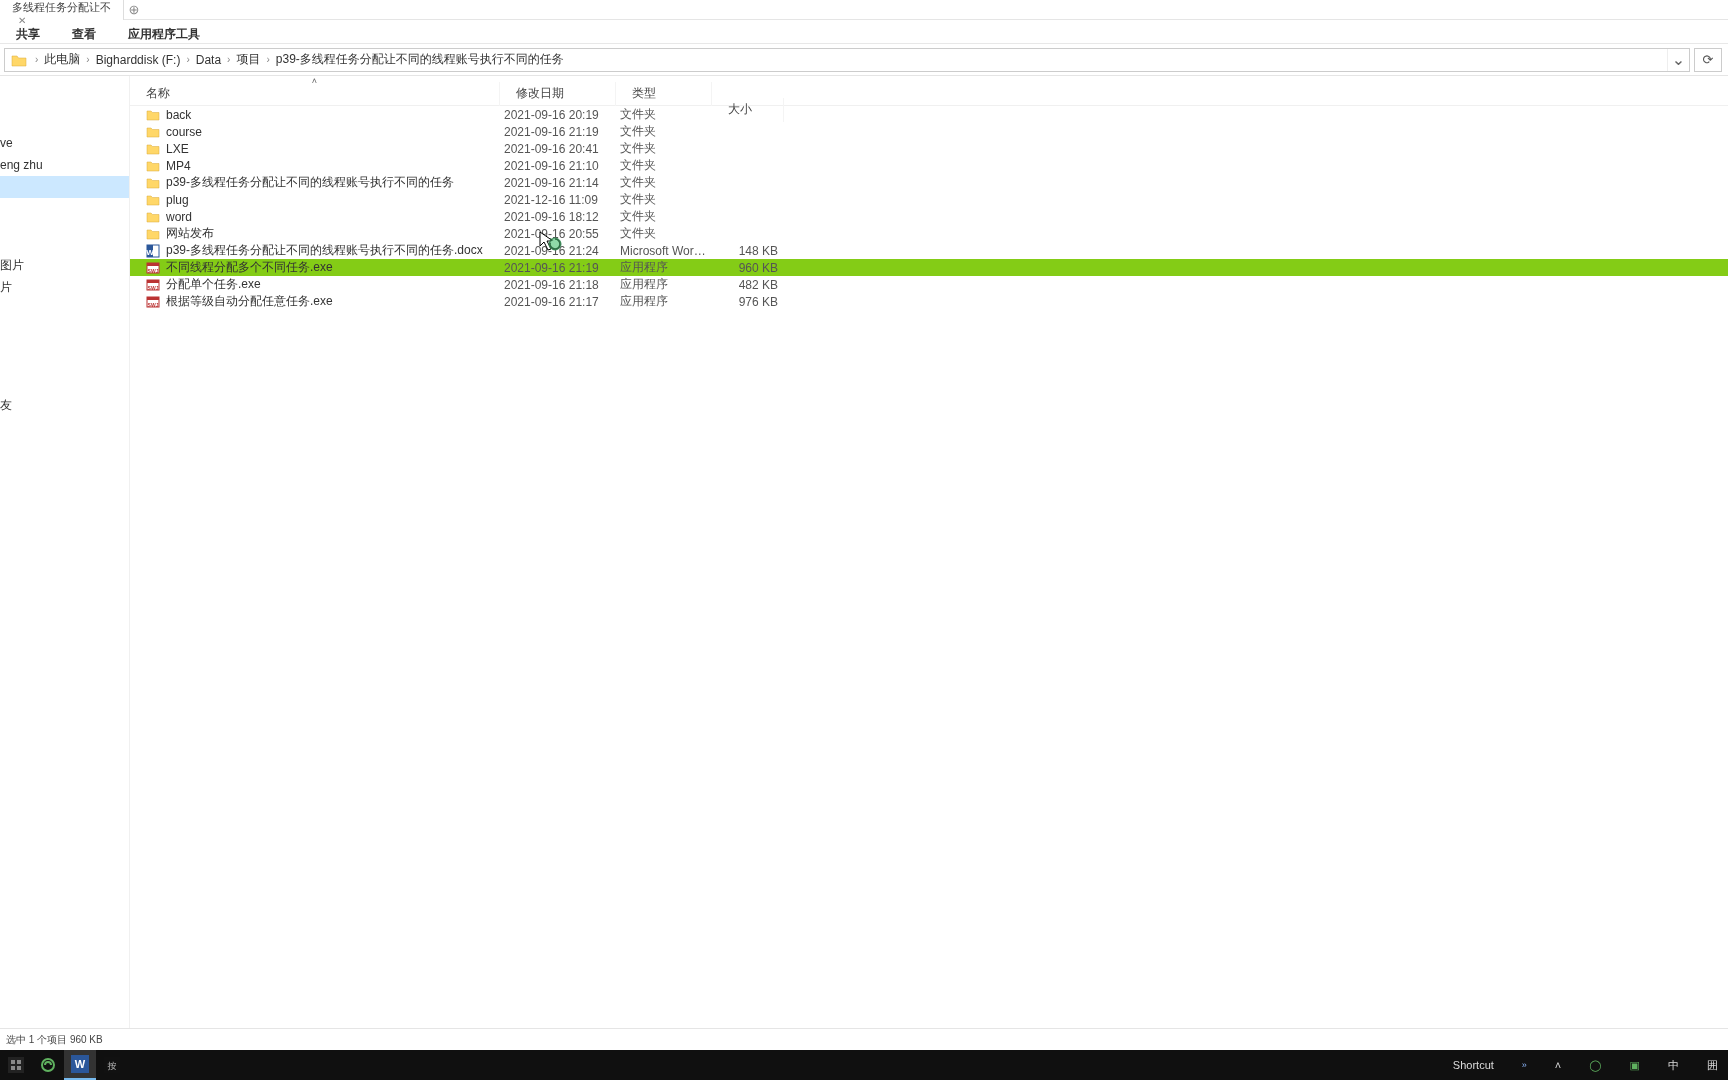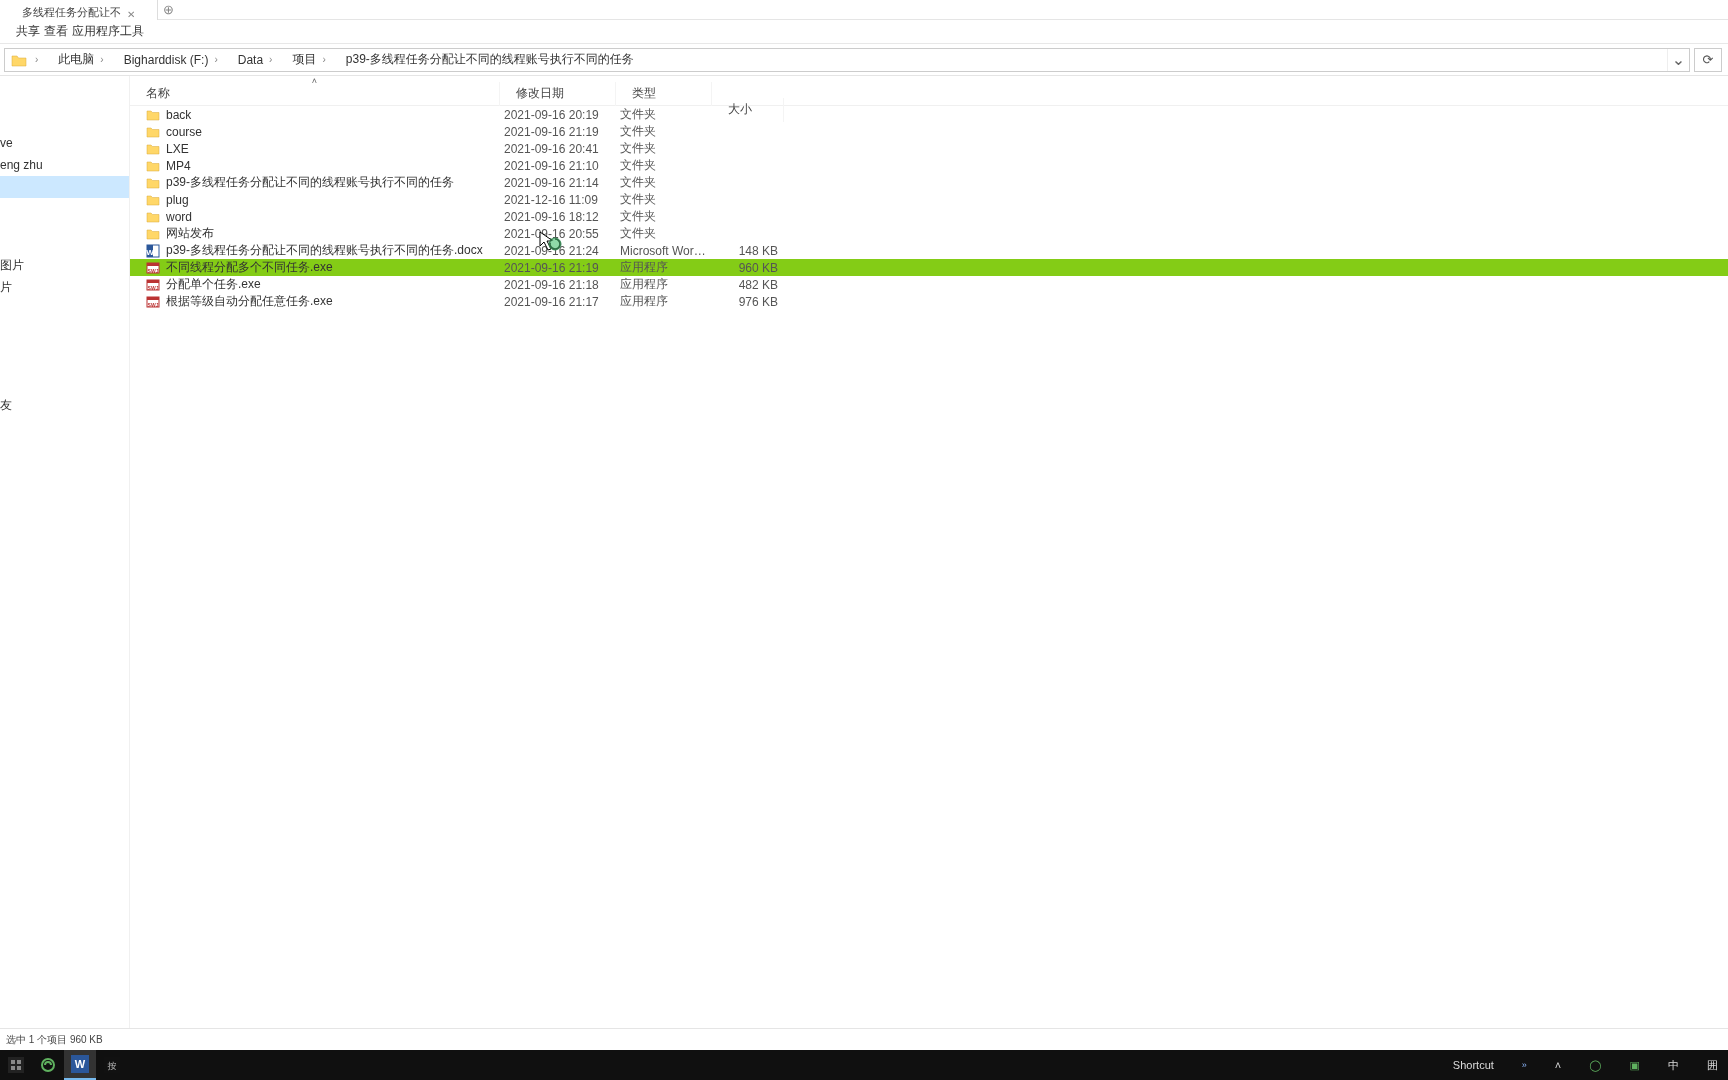--- a/index.html
+++ b/index.html
@@ -1,33 +1,33 @@
 <!DOCTYPE html>
 <html><head>
 <meta charset="utf-8">
 <style>
 * { margin: 0; padding: 0; box-sizing: border-box; font-family: "Microsoft YaHei", "Segoe UI", sans-serif; }
 html, body { width: 1728px; height: 1080px; overflow: hidden; background: #fff; }
 
 
 .tab-strip { height: 20px; background: #fff; border-bottom: 1px solid #e5e5e5; display: flex; align-items: center; padding-left: 0; }
-.tab-item { height: 20px; display: flex; align-items: flex-end; padding: 0 22px; font-size: 11px; color: #444; background: #fff; border-right: 1px solid #ddd; position: relative; }
+.tab-item { height: 20px; display: flex; align-items: flex-start; padding: 0 12px; font-size: 11px; color: #444; background: #fff; border-right: 1px solid #ddd; position: relative; flex-direction: column; }
 .tab-close { margin-left: 6px; color: #888; font-size: 10px; }
 .tab-add { width: 20px; height: 20px; display: flex; align-items: center; justify-content: center; color: #888; font-size: 13px; }
 
 
-.menu-row { height: 24px; background: #fff; border-bottom: 1px solid #e8e8e8; display: flex; align-items: center; padding-left: 16px; gap: 4px; font-size: 12px; color: #333; }
+.menu-row { height: 24px; background: #fff; border-bottom: 1px solid #e8e8e8; display: flex; align-items: flex-end; padding-left: 16px; gap: 32px; font-size: 12px; color: #333; font-weight: bold; }
 .win-min { width: 40px; height: 20px; display: flex; align-items: center; justify-content: center; color: #555; font-size: 16px; margin-right: 4px; margin-top:-20px; position:absolute; top:4px; right:10px;}
 
 
 .addr-row { height: 32px; background: #fff; border-bottom: 1px solid #e5e5e5; display: flex; align-items: center; }
 .addr-box { flex: 1; height: 24px; margin: 4px 4px 4px 4px; border: 1px solid #ccc; display: flex; align-items: center; }
 .addr-fldicon { width: 20px; height: 20px; margin: 0 4px; display:flex;align-items:center;justify-content:center;}
 .addr-crumbs { display: flex; align-items: center; font-size: 12px; color: #333; }
-.crumb { padding: 0 4px; cursor: default; margin-left: 14px; }
+.crumb { padding: 0 4px; cursor: default; }
 .crumb-sep { color: #888; padding: 0 2px; font-size: 10px;}
 .addr-drop { width: 22px; height: 22px; display: flex; align-items: center; justify-content: center; color: #666; border-left:1px solid #eee;}
 .refresh-btn { width: 28px; height: 24px; margin: 4px 6px 4px 0; border: 1px solid #ccc; display: flex; align-items: center; justify-content: center; color: #555; font-size: 13px; }
 
 
 .main-area { display: flex; height: calc(1080px - 20px - 24px - 32px - 22px - 30px); }
 .side-pane { width: 130px; background: #fff; border-right: 1px solid #f0f0f0; overflow:hidden;}
 .side-item { height: 22px; display: flex; align-items: center; font-size: 12px; color: #333; padding-left: 0; white-space: nowrap; }
 .side-item.sel { background: #cce8ff; }
 .content-pane { flex: 1; background: #fff; position: relative; }

